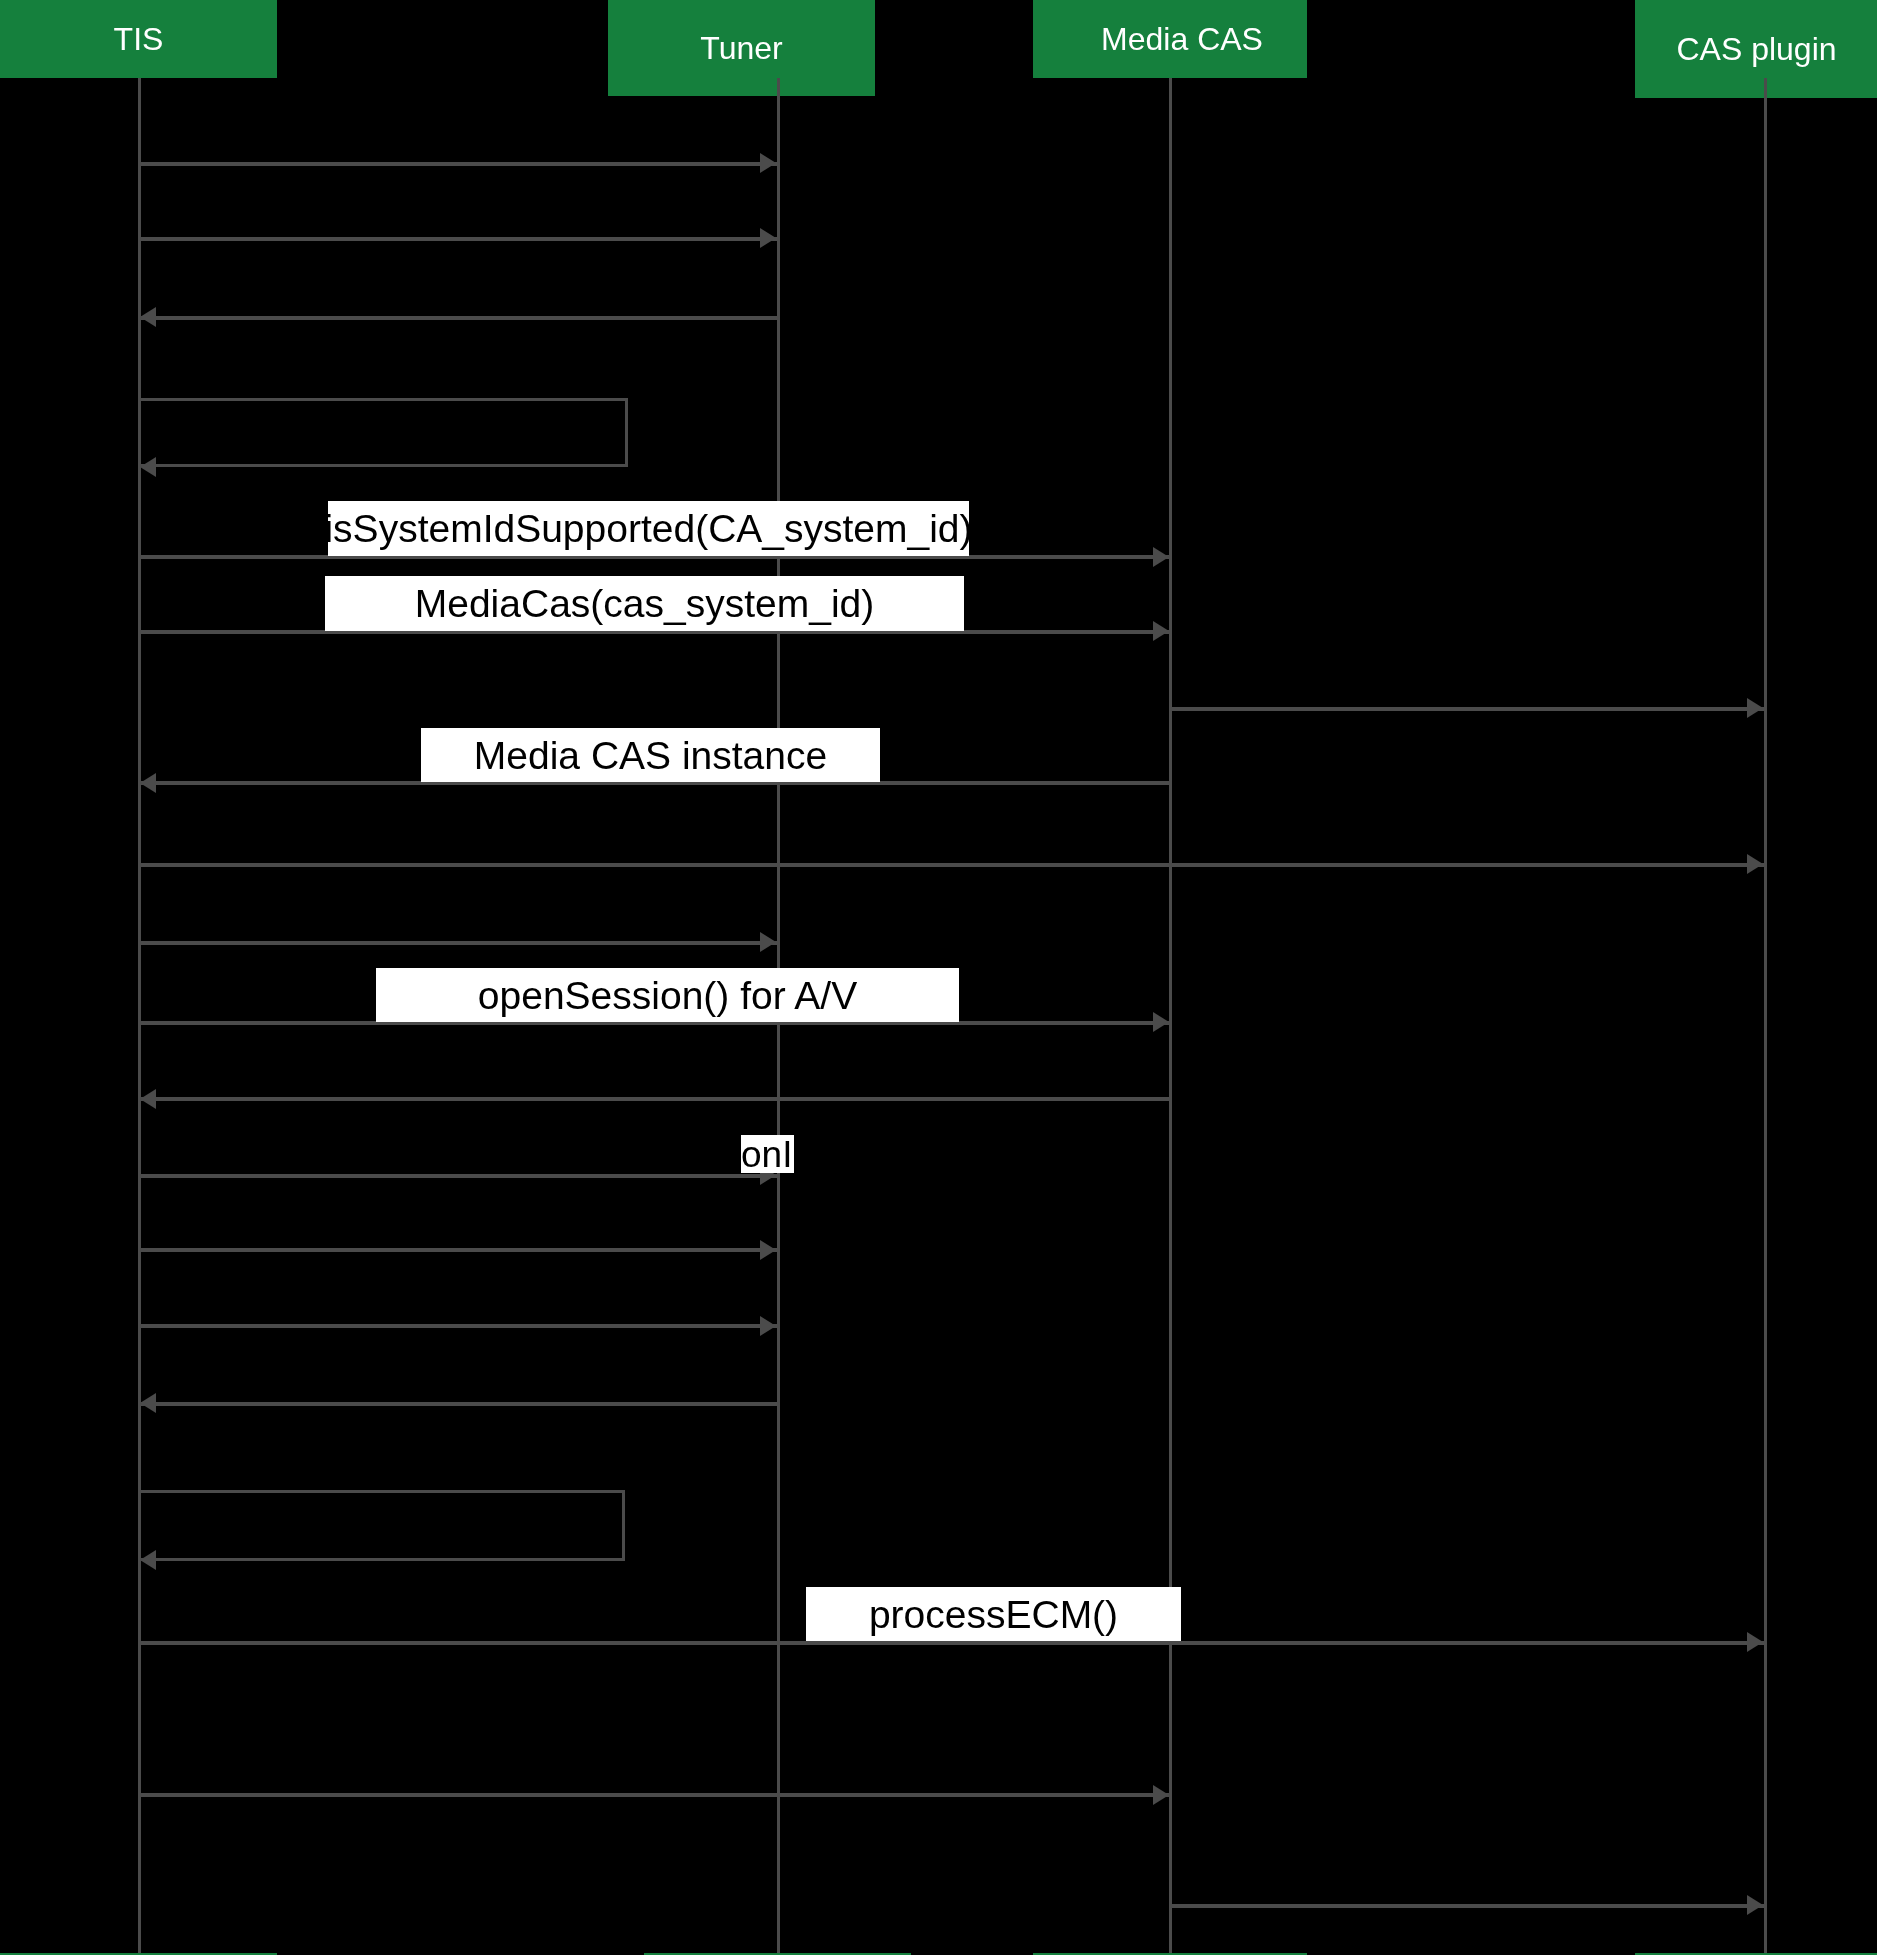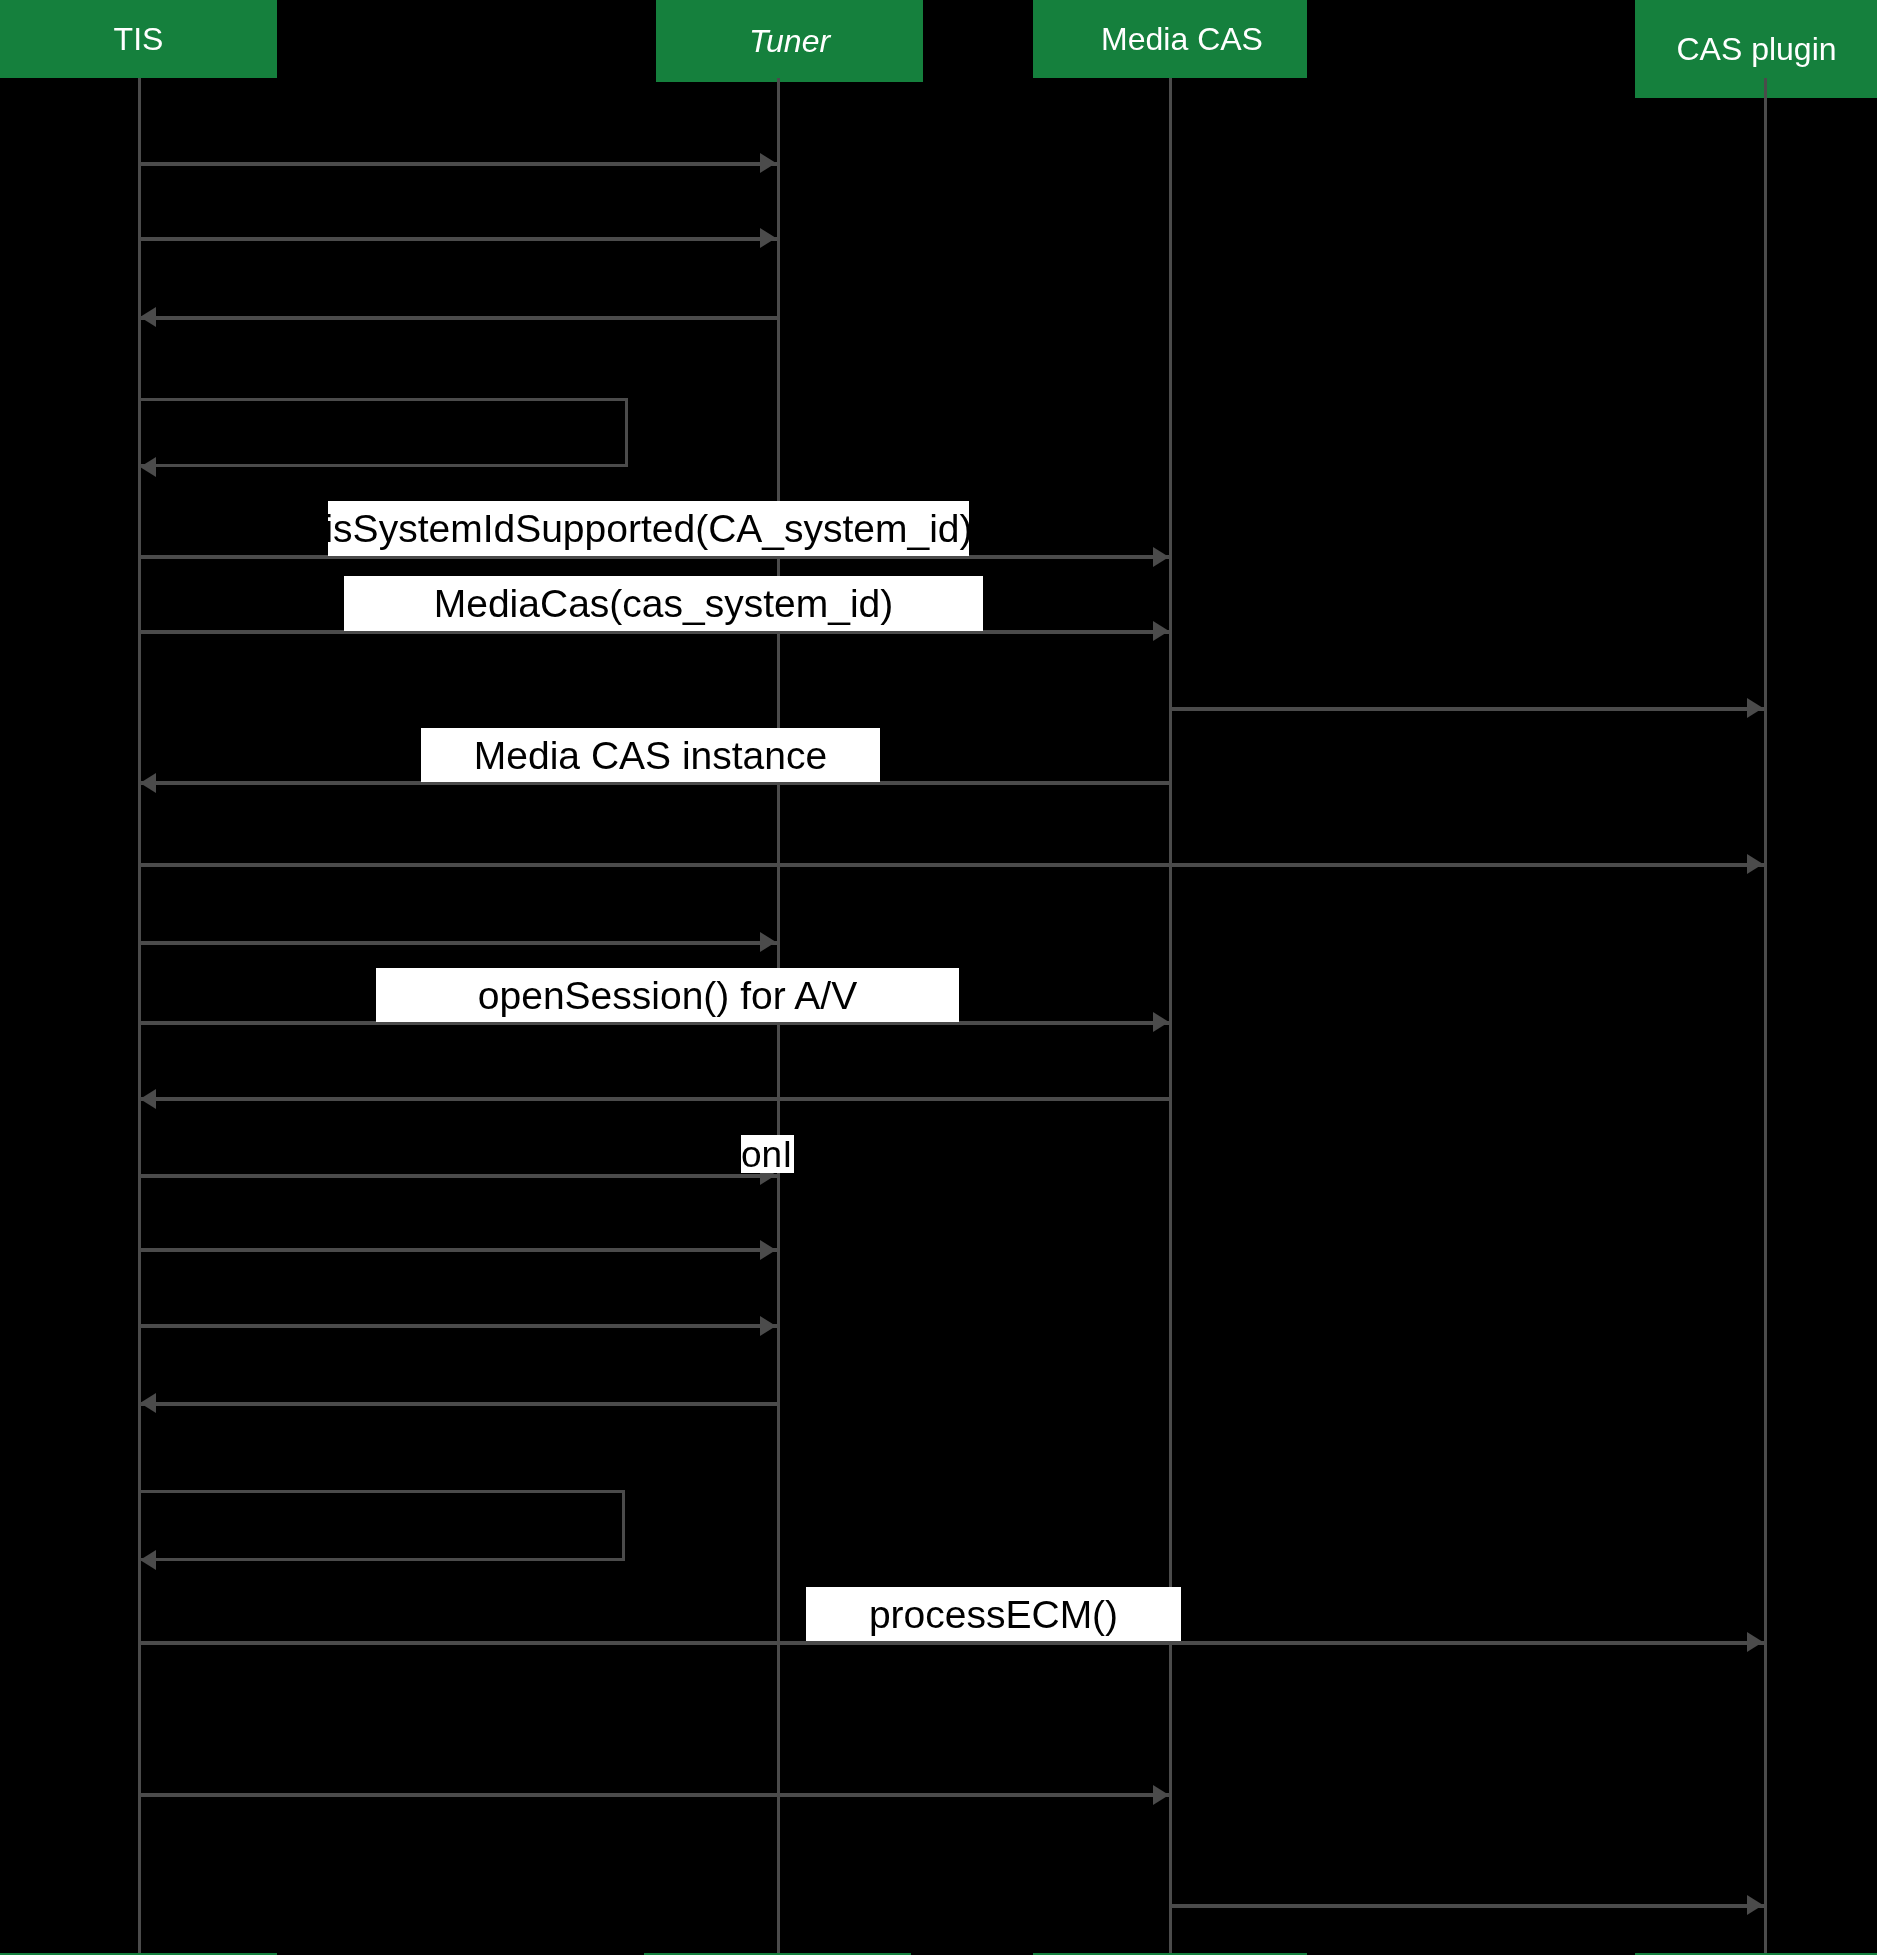--- a/index.html
+++ b/index.html
@@ -68,21 +68,21 @@
     padding:0 5.5px;
   }
   .label.clip{ overflow:hidden; justify-content:flex-start; padding:0; }
 </style>
 </head>
 <body>
 
 <div id="root">
 
   <div class="actor-box" style="left:0px;top:0px;width:277px;height:78px;">TIS</div>
-  <div class="actor-box" style="left:656px;top:0px;width:267px;height:82px;font-style:italic;">Tuner</div>
+  <div class="actor-box" style="left:608px;top:0px;width:267px;height:96px;">Tuner</div>
   <div class="actor-box" style="left:1033px;top:0px;width:274px;height:78px;padding-left:24px;">Media CAS</div>
   <div class="actor-box" style="left:1635px;top:0px;width:243px;height:98px;">CAS plugin</div>
 
   <div class="lifeline" style="left:138px;top:78px;height:1875px;"></div>
   <div class="lifeline" style="left:777px;top:78px;height:1875px;"></div>
   <div class="lifeline" style="left:1169px;top:78px;height:1875px;"></div>
   <div class="lifeline" style="left:1764px;top:78px;height:1875px;"></div>
 
   <div class="msg" style="left:140px;top:162px;width:638px;"></div>
   <div class="head-r" style="left:760px;top:153px;"></div>
@@ -95,21 +95,21 @@
 
   <div class="selfloop" style="left:140px;top:398px;width:488px;height:69px;"></div>
   <div class="head-l" style="left:140px;top:457px;"></div>
 
   <div class="msg" style="left:140px;top:555px;width:1031px;"></div>
   <div class="head-r" style="left:1153px;top:547px;"></div>
   <div class="label" style="left:328px;top:501px;width:641px;height:55px;">isSystemIdSupported(CA_system_id)</div>
 
   <div class="msg" style="left:140px;top:630px;width:1031px;"></div>
   <div class="head-r" style="left:1153px;top:621px;"></div>
-  <div class="label" style="left:344px;top:576px;width:639px;height:55px;">MediaCas(cas_system_id)</div>
+  <div class="label" style="left:325px;top:576px;width:639px;height:55px;">MediaCas(cas_system_id)</div>
 
   <div class="msg" style="left:1170px;top:707px;width:594px;"></div>
   <div class="head-r" style="left:1747px;top:698px;"></div>
 
   <div class="msg" style="left:140px;top:781px;width:1031px;"></div>
   <div class="head-l" style="left:140px;top:773px;"></div>
   <div class="label" style="left:421px;top:728px;width:459px;height:54px;">Media CAS instance</div>
 
   <div class="msg" style="left:140px;top:863px;width:1625px;"></div>
   <div class="head-r" style="left:1747px;top:854px;"></div>

